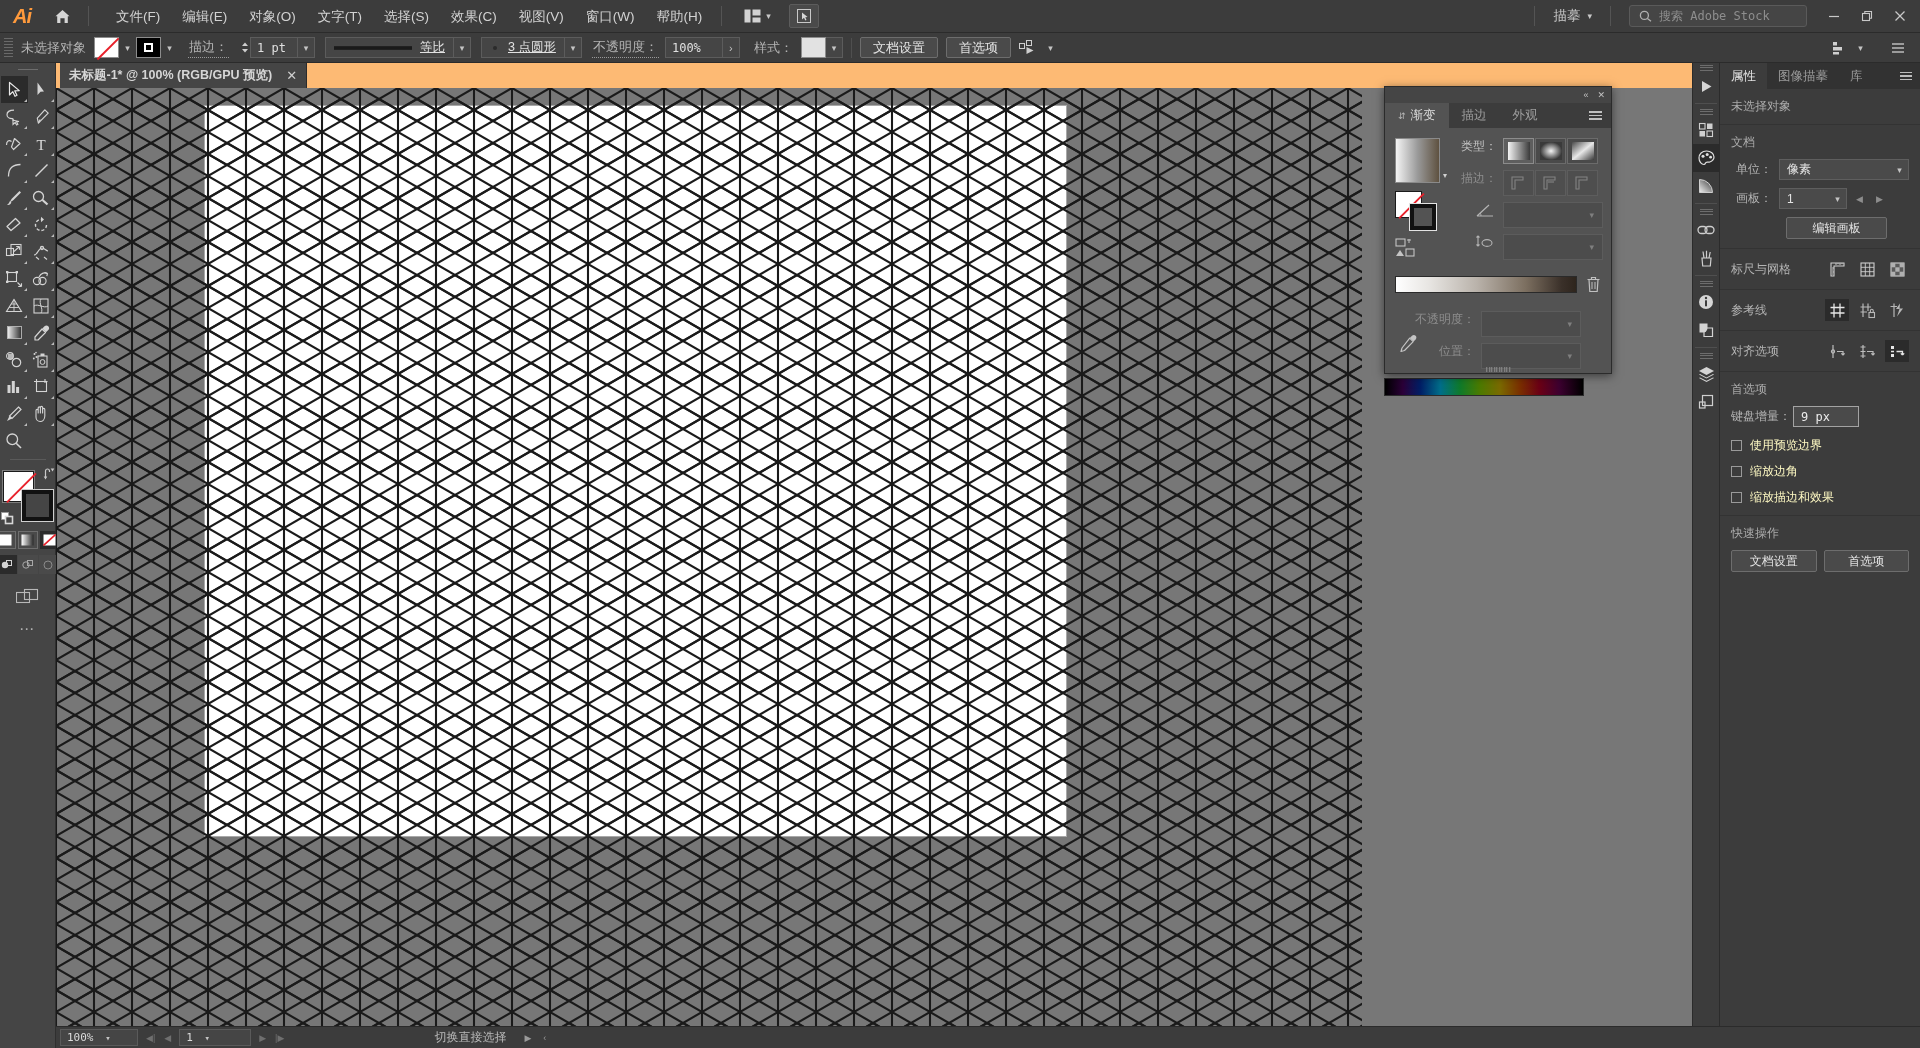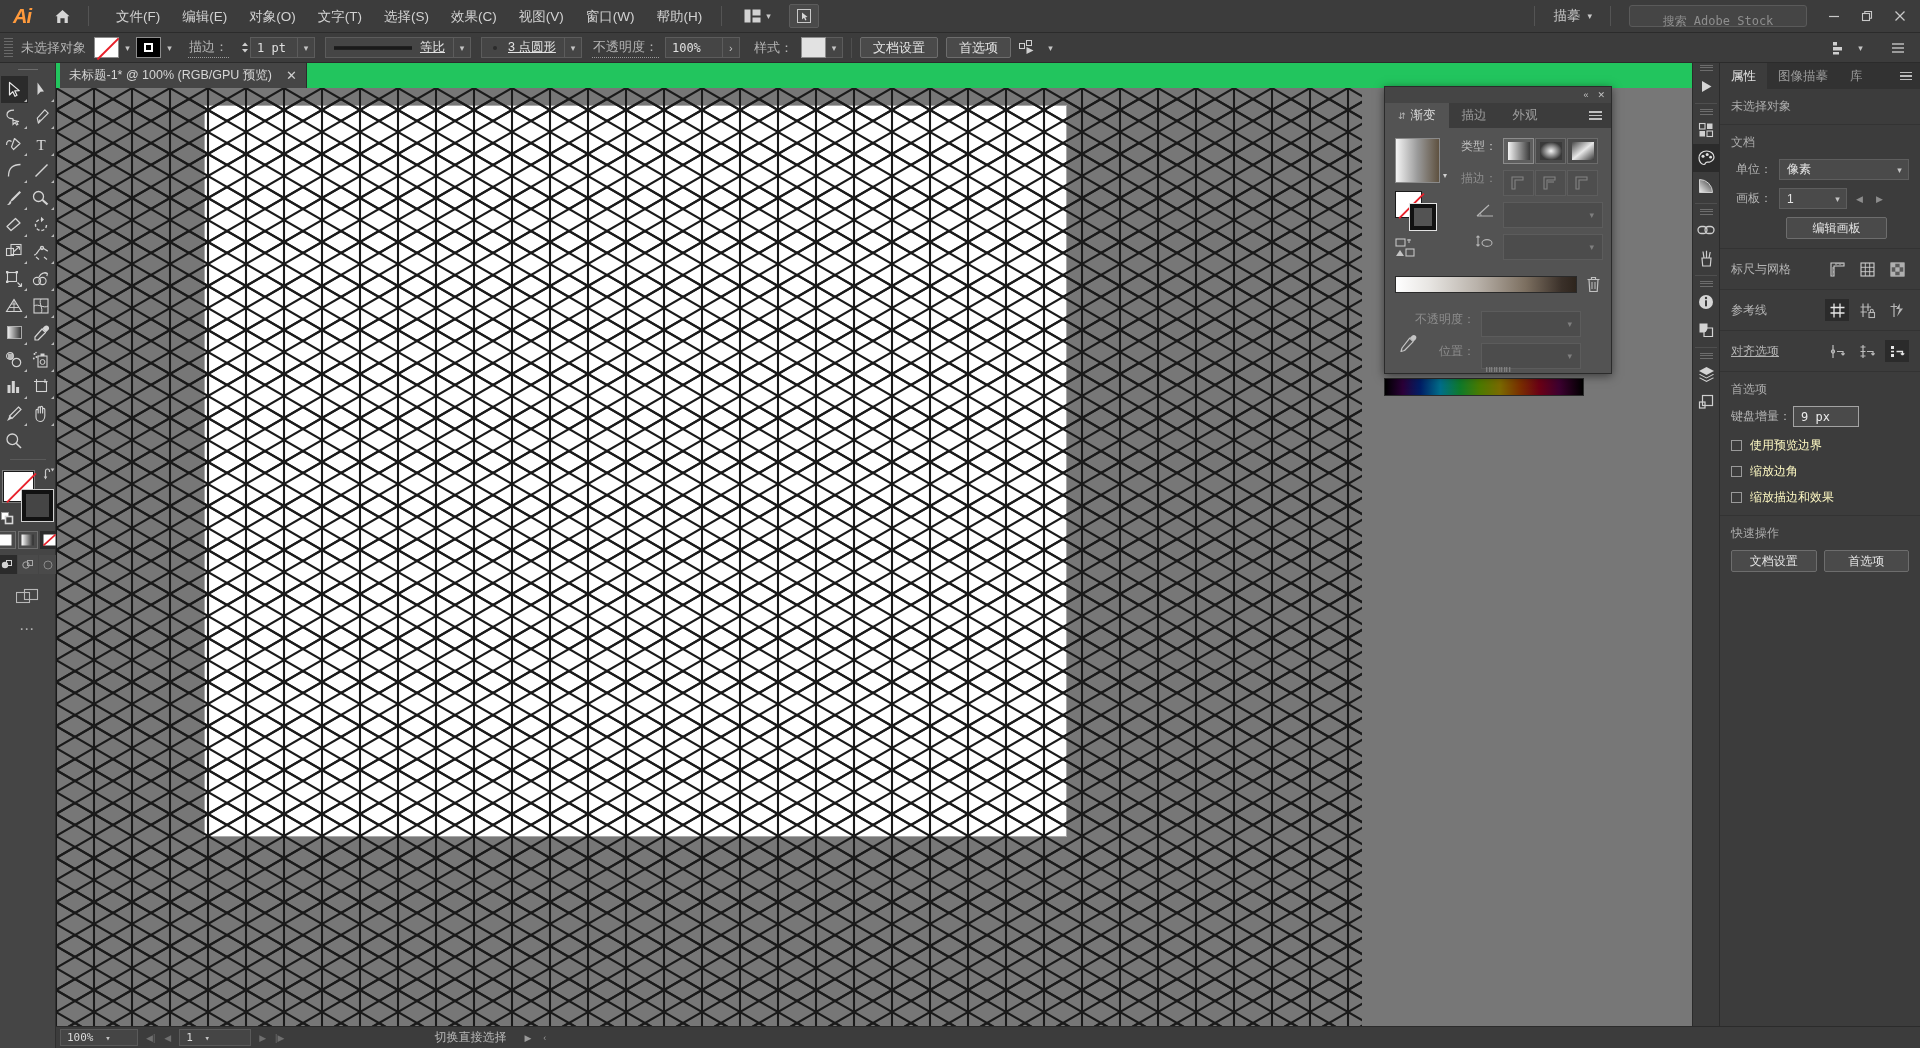--- a/index.html
+++ b/index.html
@@ -40,21 +40,21 @@
     width: 30px; height: 24px; display:flex; align-items:center; justify-content:center;
     margin-left: 10px; background:#4a4a4a; border:1px solid #5c5c5c; border-radius:2px;
   }
   .menubar-right {
     margin-left: auto; display: flex; align-items: center; height: 33px; padding-right: 4px;
   }
   .workspace-chip { display:flex; align-items:center; gap:7px; padding:0 10px; font-size:13.5px; }
   .stock-search {
     display: flex; align-items: center; gap: 7px;
     background: #454545; border: 1px solid #5a5a5a; border-radius: 3px;
-    height: 22px; padding: 0 9px; margin: 0 10px; width: 178px; flex-direction: column;
+    height: 22px; padding: 0 9px; margin: 0 10px; width: 178px;
   }
   .stock-search span { color: #8e8e8e; font-size: 12px; font-family: "DejaVu Sans Mono", monospace; }
   .win-btns { display: flex; align-items: center; }
   .win-btn {
     width: 33px; height: 33px; display: flex; align-items: center; justify-content: center;
     color: #c8c8c8;
   }
 
   
   .controlbar {
@@ -148,21 +148,22 @@
     width: 20px; height: 19px; display:flex; align-items:center; justify-content:center;
     background:#4a4a4a;
   }
   .draw-btn.sel { background:#2b2b2b; }
   .screen-btn { margin-top: 14px; }
   .tb-more { margin-top: 14px; color:#b0b0b0; font-size:15px; letter-spacing:2px; }
 
   
   .doctab-bar {
     position: absolute; left: 56px; top: 63px; right: 0; height: 25px;
-    background: #22c55e;
+    background: #fdba74;
+    font-weight: bold;
   }
   .doctab {
     position: absolute; left: 4px; top: 0; height: 25px;
     background: #454545; display: flex; align-items: center; padding: 0 9px;
     border-right: 1px solid #2b2b2b; color: #d6d6d6; font-size: 12.5px; gap: 14px;
   }
   .doctab-close { color:#cfcfcf; font-size: 13px; }
 
   
   .canvas-wrap {
@@ -1229,21 +1230,21 @@
               <path d="M5 1.5 L5 15 M1.5 4.5 L8 4.5" stroke="#b8b8b8" stroke-width="1.2"></path>
               <path d="M11 1.5 L7 7 L10.5 7 L8 14.5 L14 6.5 L10.5 6.5 Z" fill="#b8b8b8"></path>
             </svg>
           </div>
         </div>
       </div>
     </div>
 
     <div class="psec">
       <div class="picon-row">
-        <span class="plabel" style="width:auto;text-align:right;padding:0;text-decoration:underline;">对齐选项</span>
+        <span class="plabel" style="width:auto;text-align:right;padding:0;">对齐选项</span>
         <div class="picon-group">
           <div class="picon">
             <svg width="17" height="17" viewBox="0 0 17 17">
               <path d="M4 2 L4 15" stroke="#bdbdbd" stroke-width="1.2"></path>
               <circle cx="4" cy="8.5" r="1.6" fill="none" stroke="#bdbdbd" stroke-width="1.1"></circle>
               <path d="M8 8.5 L14 8.5 L14 12 M14 12 L12.3 10.4 M14 12 L15.6 10.4" fill="none" stroke="#bdbdbd" stroke-width="1.2"></path>
             </svg>
           </div>
           <div class="picon">
             <svg width="17" height="17" viewBox="0 0 17 17">

